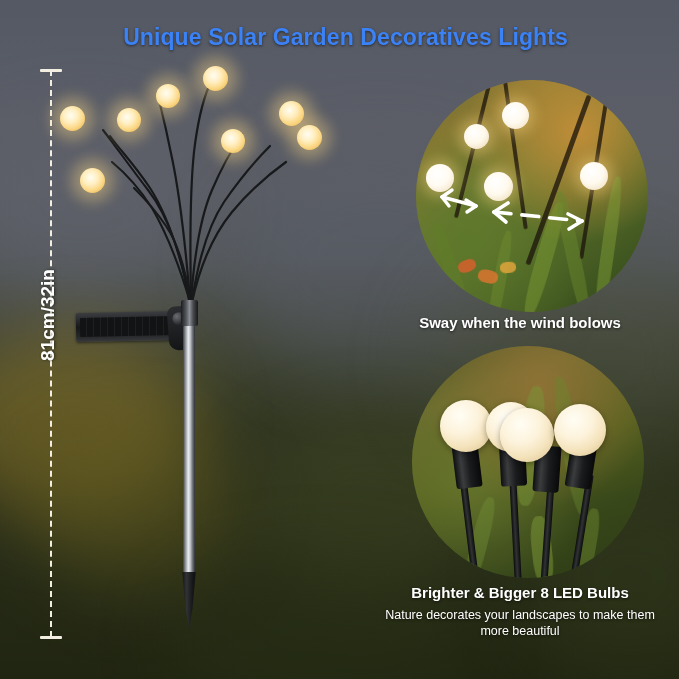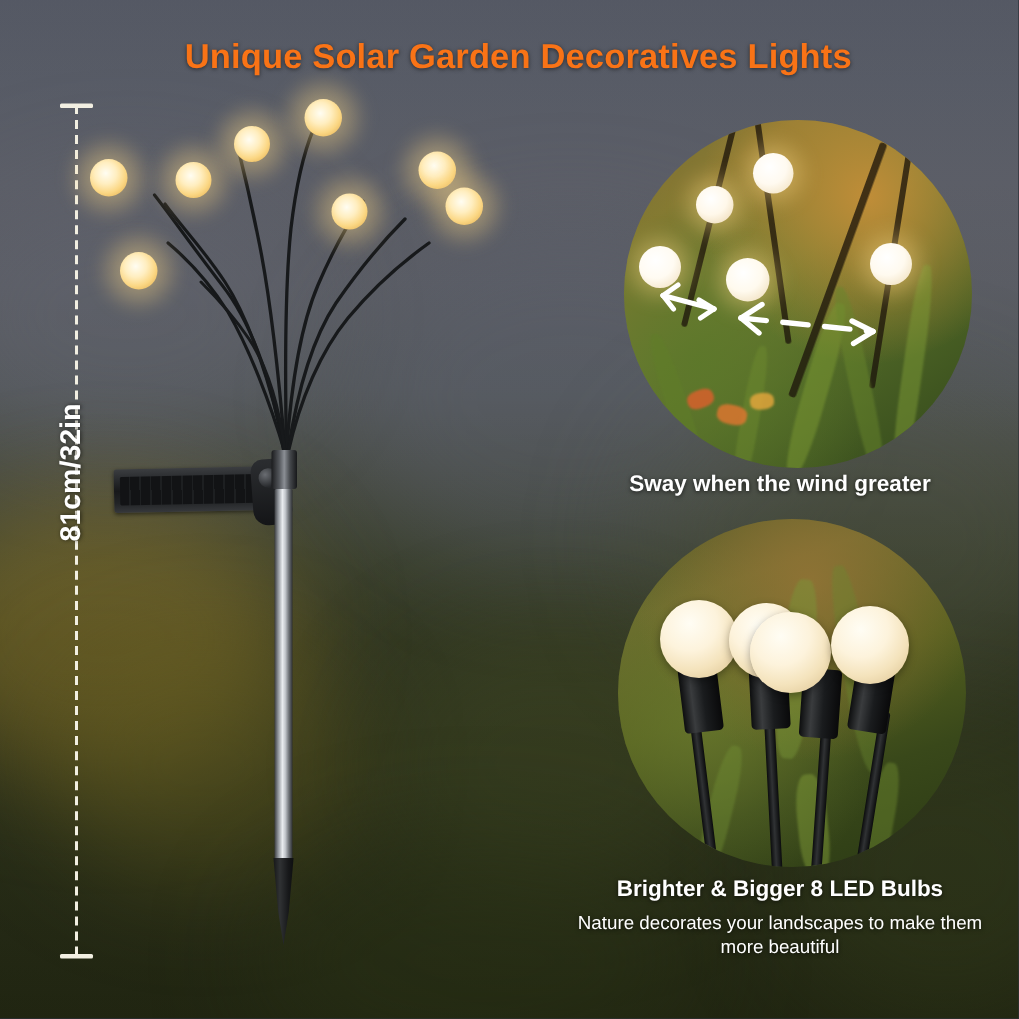--- a/index.html
+++ b/index.html
@@ -38,21 +38,21 @@
   .b7 { left:-40px; top:120px; width:250px; height:180px; background:rgba(104,108,120,.40); }
   .b8 { left:250px; top:420px; width:240px; height:180px; background:rgba(78,88,40,.40); }
   .bg-veil {
     position:absolute; inset:0;
     background:linear-gradient(to bottom, rgba(70,74,84,.30) 0%, rgba(60,64,70,.10) 40%, rgba(26,30,14,.35) 100%);
   }
 
   
   .title {
     position:absolute; left:12px; right:0; top:24px;
-    text-align:center; color:#f97316;
+    text-align:center; color:#3b82f6;
     font-size:23px; font-weight:bold; letter-spacing:.1px;
     text-shadow:0 1px 3px rgba(0,0,0,.55);
   }
 
   
   .ruler { position:absolute; left:39px; top:66px; width:24px; height:575px; }
   .ruler .line {
     position:absolute; left:11px; top:4px; width:0; height:567px;
     border-left:2px dashed #f2efe2;
   }
@@ -324,21 +324,21 @@
           <path d="M78 132 L 92 123"></path>
           <path d="M78 132 L 90 142"></path>
           <path d="M166 141 L 152 134"></path>
           <path d="M166 141 L 153 149"></path>
         </g>
       </svg>
     </div>
   </div>
 
   <div class="caption cap-top">
-    <div class="head">Sway when the wind greater</div>
+    <div class="head">Sway when the wind bolows</div>
   </div>
 
   <div class="inset inset-bot">
     <div class="photo">
       <div class="blade" style="left:108px; top:40px;  width:22px; height:120px; background:rgba(120,150,56,.45); transform:rotate(6deg);"></div>
       <div class="blade" style="left:150px; top:30px;  width:18px; height:140px; background:rgba(106,136,48,.4);  transform:rotate(-10deg);"></div>
       <div class="blade" style="left:60px;  top:150px; width:16px; height:90px;  background:rgba(116,146,52,.4);  transform:rotate(14deg);"></div>
       <div class="blade" style="left:120px; top:170px; width:20px; height:70px;  background:rgba(132,162,58,.45); transform:rotate(-6deg);"></div>
       <div class="blade" style="left:168px; top:162px; width:16px; height:76px;  background:rgba(118,148,50,.4);  transform:rotate(10deg);"></div>
 

